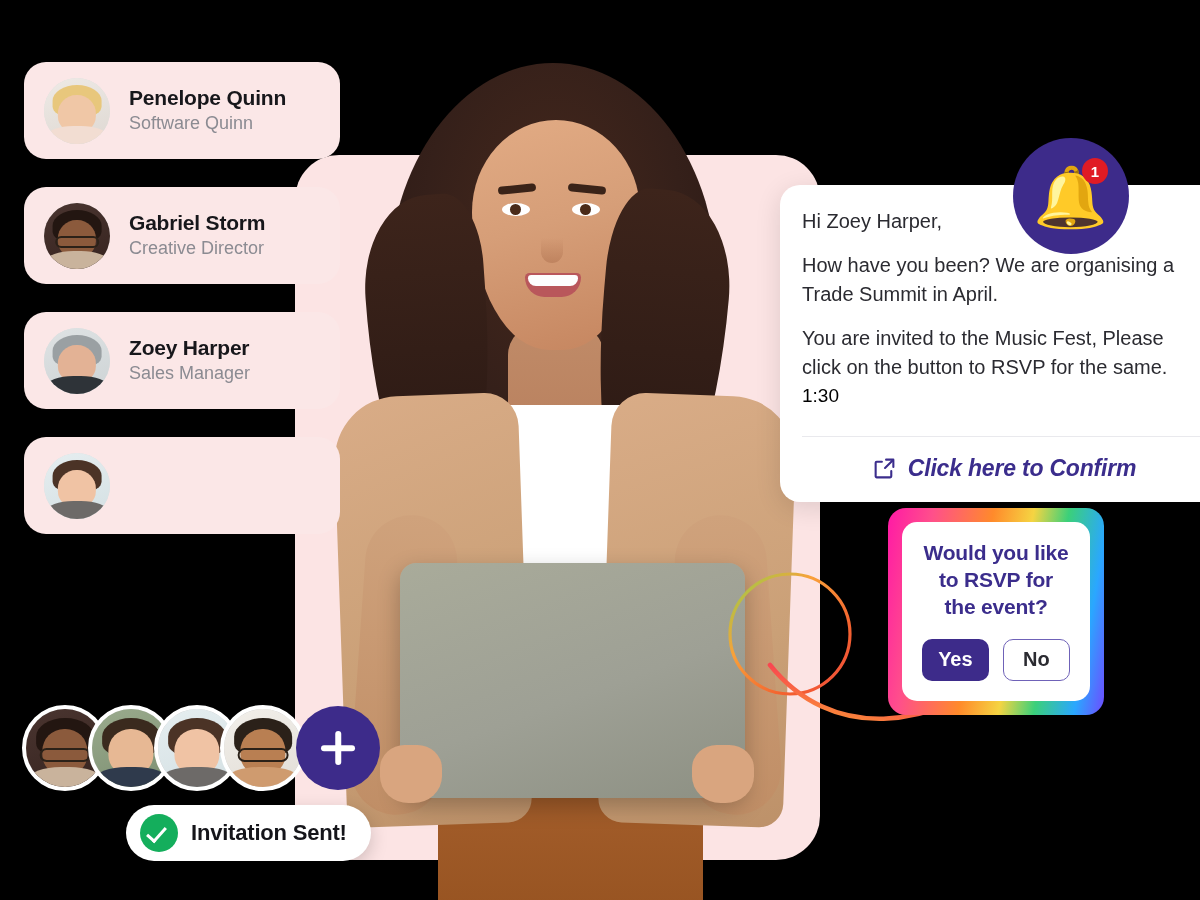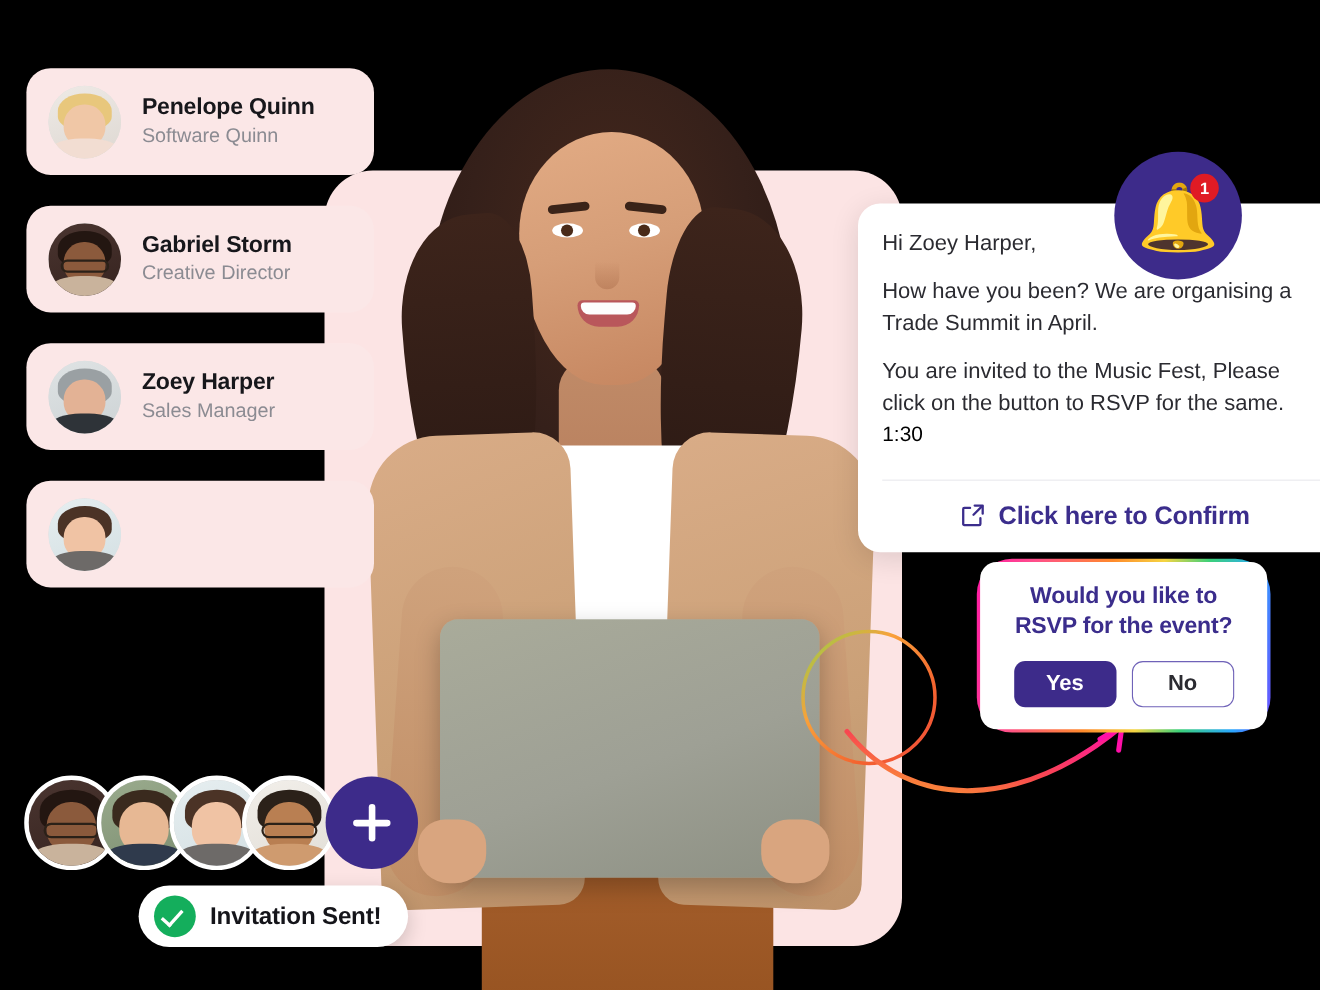--- a/index.html
+++ b/index.html
@@ -366,20 +366,21 @@
     justify-content: center;
     gap: 11px;
     padding: 18px 0 20px 0;
     cursor: pointer;
   }
   .cta-label {
     font-size: 23px;
     font-weight: bold;
     color: #3b2d8c;
     letter-spacing: -0.2px;
+    font-style: italic;
   }
 
   
   .bell-wrap {
     position: absolute;
     left: 1013px;
     top: 138px;
     width: 116px; height: 116px;
     border-radius: 50%;
     background: #3d2b8a;
@@ -407,23 +408,23 @@
     align-items: center;
     justify-content: center;
     box-sizing: border-box;
   }
 
   
   .rsvp-card {
     position: absolute;
     left: 888px;
     top: 508px;
-    width: 267px;
-    border-radius: 32px;
-    padding: 3px;
+    width: 216px;
+    border-radius: 18px;
+    padding: 14px;
     background: linear-gradient(100deg, #ff19a6 0%, #ff4f8b 18%, #ff8a2b 42%, #f5d442 58%, #3bd07a 72%, #2aa7ff 88%, #6f4bff 100%);
     box-sizing: border-box;
   }
   .rsvp-inner {
     background: #ffffff;
     border-radius: 15px;
     padding: 18px 20px 20px 20px;
   }
   .rsvp-q {
     font-size: 21px;

